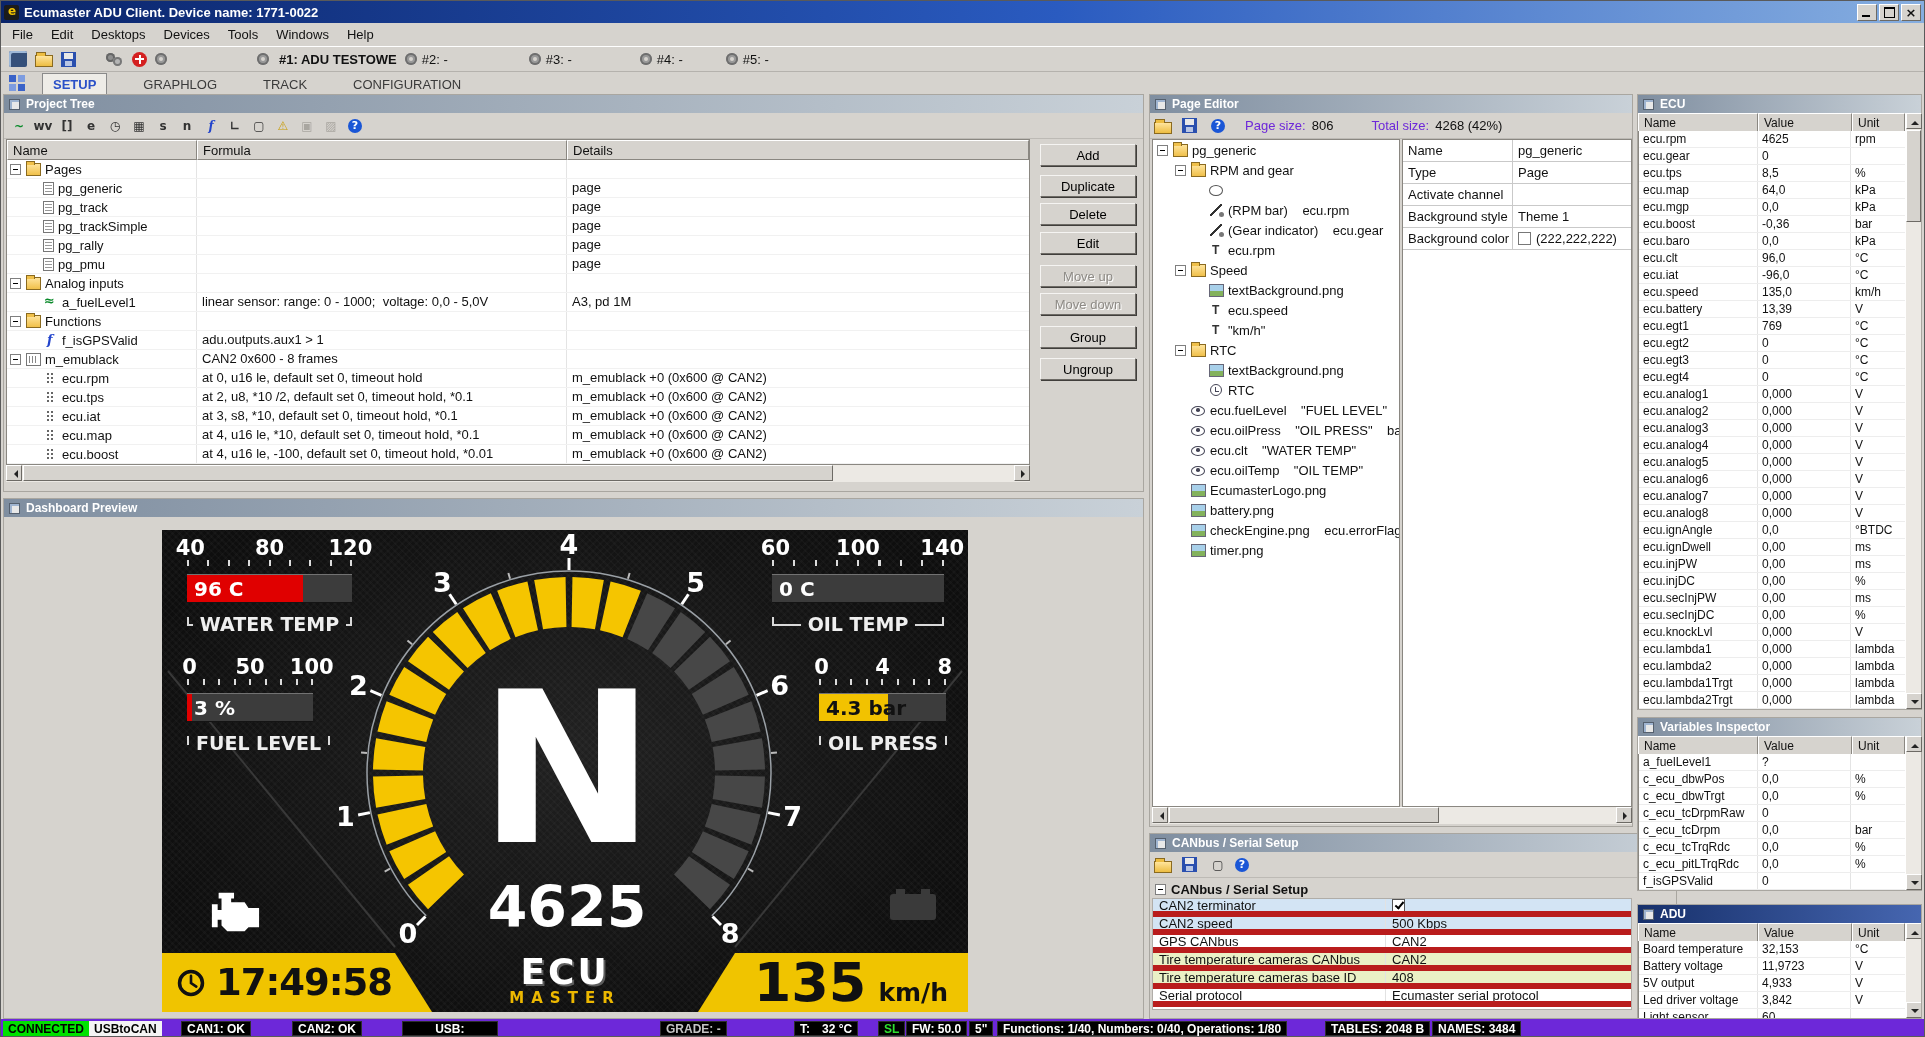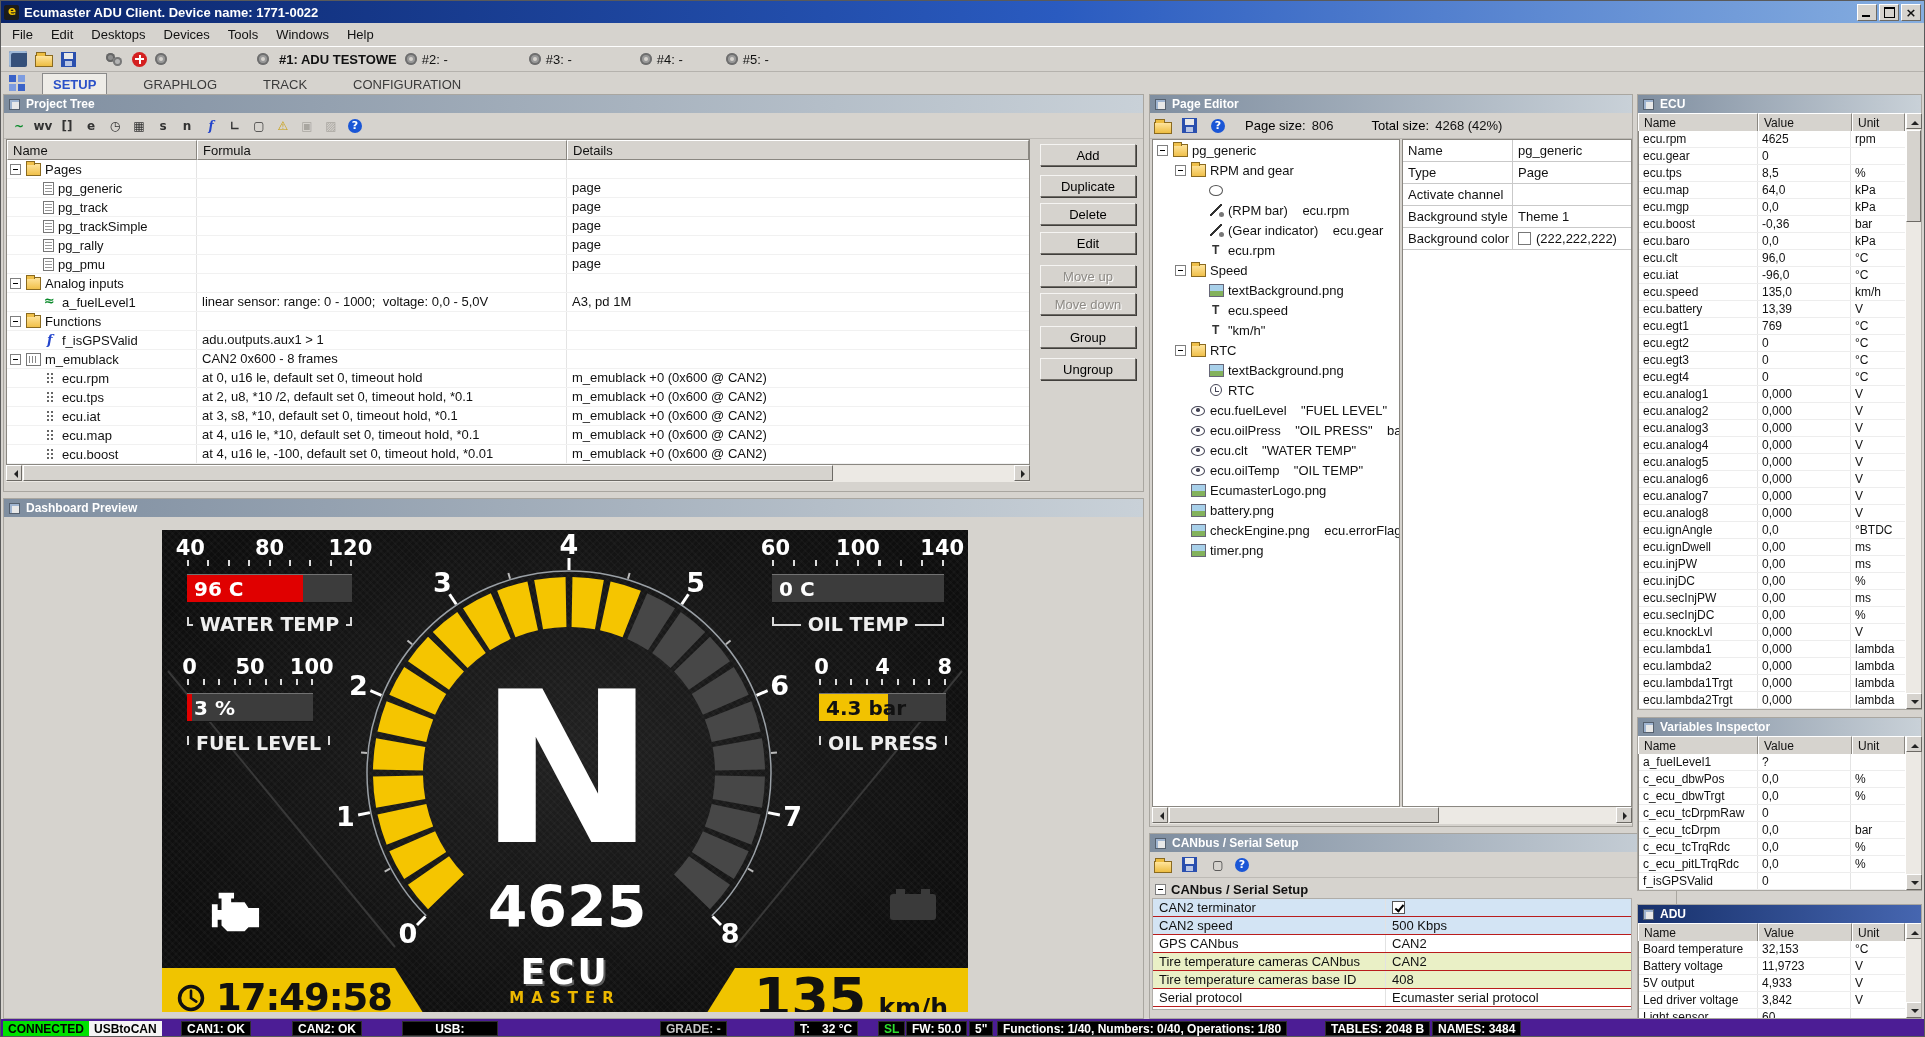--- a/index.html
+++ b/index.html
@@ -141,55 +141,55 @@
   .gticks { height:6px; margin-top:2px; border-right:2px solid #dcdcdc;
     background:repeating-linear-gradient(90deg,#dcdcdc 0 2px,transparent 2px var(--step)); }
   .gbar { position:relative; height:29px; margin-top:8px; background:#3c3c3c; overflow:hidden;
     border-top:1px solid rgba(255,255,255,.28); border-bottom:1px solid rgba(0,0,0,.65); }
   .gbar .fill { position:absolute; left:0; top:0; bottom:0; width:0; }
   .gbar .gval { position:relative; z-index:1; display:block; padding-left:7px; font:bold 20px "DejaVu Sans",sans-serif; line-height:28px; }
   .glabel { display:flex; align-items:center; gap:7px; margin-top:10px; color:#efefef; font:bold 19px "DejaVu Sans",sans-serif; white-space:nowrap; }
   .glabel::before,.glabel::after { content:""; flex:1; height:7px; position:relative; top:-3px; }
   .glabel::before { border-bottom:2px solid #d9d9d9; border-left:2px solid #d9d9d9; }
   .glabel::after  { border-bottom:2px solid #d9d9d9; border-right:2px solid #d9d9d9; }
-  .trap { position:absolute; top:438px; height:59px; background:#f0c400; display:flex; align-items:center; color:#111; }
+  .trap { position:absolute; top:423px; height:59px; background:#f0c400; display:flex; align-items:center; color:#111; }
   .trap-l { left:0; width:270px; clip-path:polygon(0 0,233px 0,270px 100%,0 100%); padding-left:14px; gap:10px; }
   .trap-r { right:0; width:270px; clip-path:polygon(37px 0,100% 0,100% 100%,0 100%); justify-content:flex-end; padding-right:20px; gap:12px; align-items:baseline; }
   .clk { width:30px; height:30px; flex:none; align-self:center; }
   .clock-txt { font:bold 37px "DejaVu Sans",sans-serif; letter-spacing:-1px; }
   .speed-val { font:bold 54px "DejaVu Sans",sans-serif; line-height:59px; }
   .speed-unit { font:bold 25px "DejaVu Sans",sans-serif; }
   .dlogo { position:absolute; left:303px; top:425px; width:200px; text-align:center; }
   .logo-top { color:#fff; font:bold 36px "DejaVu Sans",sans-serif; letter-spacing:3px; text-shadow:2px 2px 0 #5c5c5c; line-height:34px; }
   .logo-bottom { color:#edb800; font:bold 15px "DejaVu Sans",sans-serif; letter-spacing:7px; }
   .engine-ic { position:absolute; left:47px; top:358px; width:52px; height:44px; }
   .batt-ic { position:absolute; left:728px; top:364px; width:46px; height:26px; background:#3a3a3a; border-radius:3px; }
   .batt-ic::before,.batt-ic::after { content:""; position:absolute; top:-5px; width:9px; height:5px; background:#3a3a3a; }
   .batt-ic::before { left:6px; } .batt-ic::after { right:6px; }
   
   #panel-pe { left:1148px; top:93px; width:484px; height:733px; }
   .pe-sizes { margin-left:14px; display:flex; gap:6px; align-items:center; }
-  .pe-sizes .lab { color:#000000; } .pe-sizes .gap { width:26px; }
+  .pe-sizes .lab { color:#6d28d9; } .pe-sizes .gap { width:26px; }
   .pe-tree { position:absolute; left:2px; top:44px; width:248px; height:668px; background:#fff; border:1px solid #8a8781; overflow:hidden; }
   .pe-row { height:20px; display:flex; align-items:center; white-space:pre; overflow:hidden; }
   .pe-row[data-lvl="0"]{ padding-left:4px; } .pe-row[data-lvl="1"]{ padding-left:22px; } .pe-row[data-lvl="2"]{ padding-left:40px; }
   .pe-props { position:absolute; left:252px; top:44px; width:230px; height:668px; background:#fff; border:1px solid #8a8781; }
   .prop-row { display:flex; height:22px; border-bottom:1px solid #c9c9c9; align-items:center; }
   .prop-row .pn { width:110px; padding-left:5px; border-right:1px solid #c9c9c9; height:100%; display:flex; align-items:center; overflow:hidden; }
   .prop-row .pv { flex:1; padding-left:5px; display:flex; align-items:center; gap:5px; overflow:hidden; }
   .sw { display:none; width:13px; height:13px; background:#fff; border:1px solid #777; flex:none; }
   .prop-row[data-sw="1"] .sw { display:inline-block; }
   #pe-hscroll { left:2px; top:712px; width:480px; }
   #pe-hscroll .thumb { left:17px; top:0; width:270px; height:16px; }
   
   #panel-can { left:1148px; top:832px; width:528px; height:186px; }
   .cb-section { position:absolute; left:2px; top:46px; width:480px; height:18px; display:flex; align-items:center; font-weight:bold; }
   .cb-section .exp { visibility:visible; margin:0 5px 0 3px; }
   .cb-rows { position:absolute; left:2px; top:64px; width:480px; height:112px; background:#fff; border:1px solid #b0ada8; }
-  .cb-row { display:flex; height:18px; border-bottom:1px solid #b91c1c; }
+  .cb-row { display:flex; height:18px; border-bottom:6px solid #b91c1c; }
   .cb-row .cbn { width:233px; padding-left:6px; border-right:1px solid #e2e2e2; display:flex; align-items:center; overflow:hidden; white-space:nowrap; }
   .cb-row .cbv { flex:1; padding-left:6px; display:flex; align-items:center; gap:4px; overflow:hidden; }
   .cb-row[data-bg="blue"]  { background:#d3e4f4; }
   .cb-row[data-bg="green"] { background:#eaf0c6; }
   .cb-row[data-bg="white"] { background:#fff; }
   .cb { display:none; width:13px; height:13px; background:#fff; border:1px solid #555; position:relative; flex:none; }
   .cb::after { content:""; position:absolute; left:2px; top:2.5px; width:7px; height:3px; border-left:2px solid #000; border-bottom:2px solid #000; transform:rotate(-50deg); }
   .cb-row[data-chk="1"] .cb { display:inline-block; }
   
   .vt { font-size:12px; }
@@ -200,21 +200,21 @@
   .vt-row .v { width:93px; padding-left:4px; overflow:hidden; white-space:nowrap; border-right:1px solid #e4e4e4; height:100%; line-height:16px; }
   .vt-row .u { flex:1; padding-left:4px; overflow:hidden; white-space:nowrap; height:100%; line-height:16px; }
   .vt .hc { flex:none; }
   .vt .hc.c1 { width:120px; } .vt .hc.c2 { width:94px; } .vt .hc.c3 { flex:1; }
   .vt .vscroll { right:0; top:18px; bottom:0; border-left:1px solid #fff; }
   #panel-ecu { left:1636px; top:93px; width:285px; height:616px; }
   #panel-ecu .thumb { left:0; top:17px; width:15px; height:92px; }
   #panel-vars { left:1636px; top:716px; width:285px; height:174px; }
   #panel-adu { left:1636px; top:903px; width:285px; height:115px; overflow:hidden; }
   
-  .statusbar { position:absolute; left:0; top:1018px; right:0; height:19px; background:#4c1d95; }
+  .statusbar { position:absolute; left:0; top:1018px; right:0; height:19px; background:#6d28d9; }
   .seg { position:absolute; top:2px; height:15px; display:flex; align-items:center; padding:0 5px; font:bold 12px "Liberation Sans",sans-serif; white-space:nowrap; }
   .seg[data-cls~="green"] { background:#00e100; color:#000; }
   .seg[data-cls~="white"] { background:#f4f4f4; color:#000; }
   .seg[data-cls~="dark"]  { background:#000; color:#fff; border:1px solid #2e2e2e; }
   .seg[data-cls~="usb"] .t2 { color:#3f9fff; margin-left:5px; }
   .seg[data-cls~="dim"] .t1 { color:#c4c4c4; }
   .seg[data-cls~="sl"] .t1 { color:#2ede2e; }
   .seg[data-cls~="temp"] .t2 { margin-left:12px; }
   .seg:nth-of-type(1){ left:2px; }   .seg:nth-of-type(2){ left:88px; }
   .seg:nth-of-type(3){ left:180px; } .seg:nth-of-type(4){ left:291px; }

